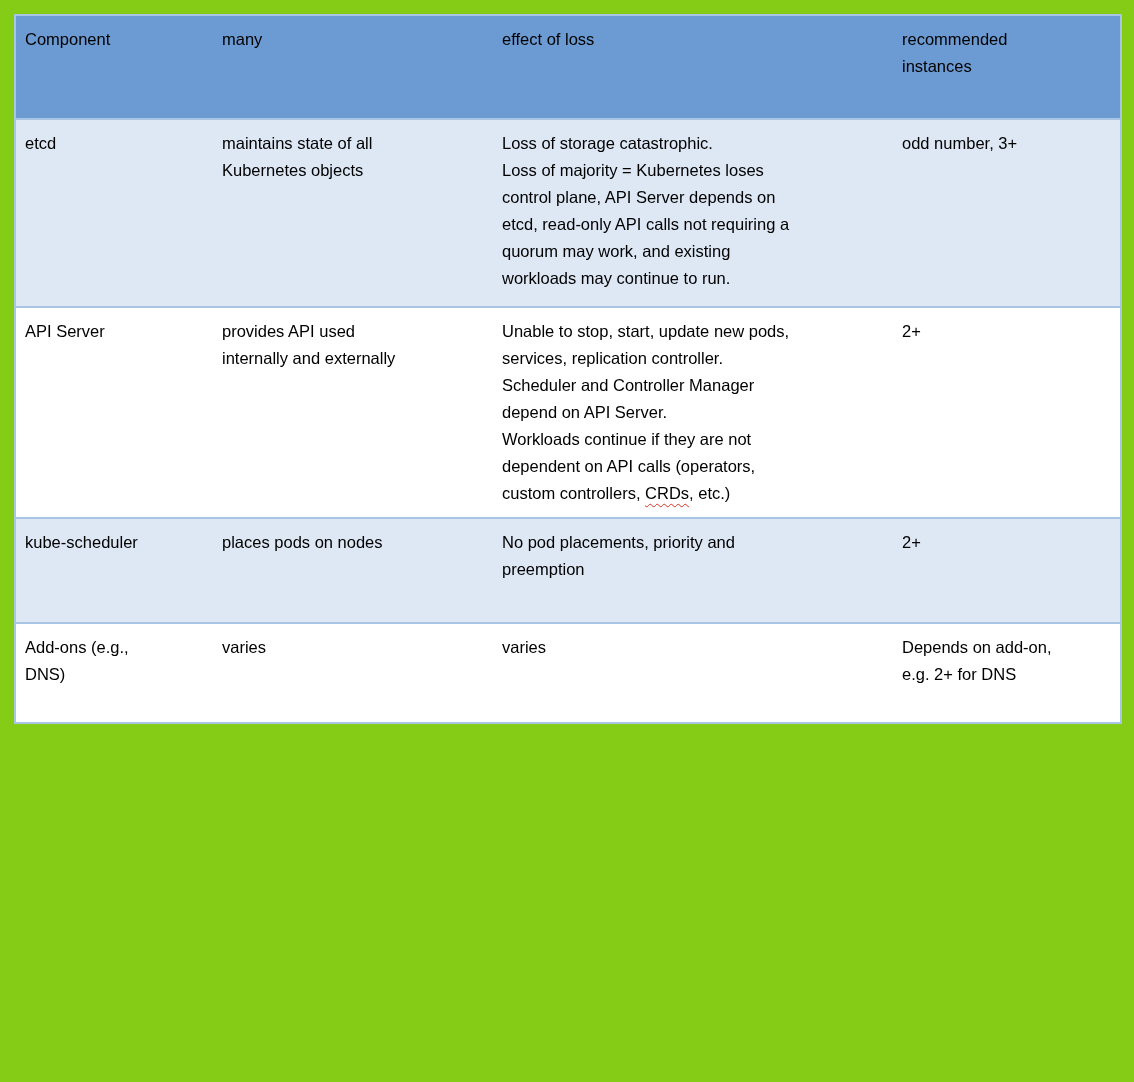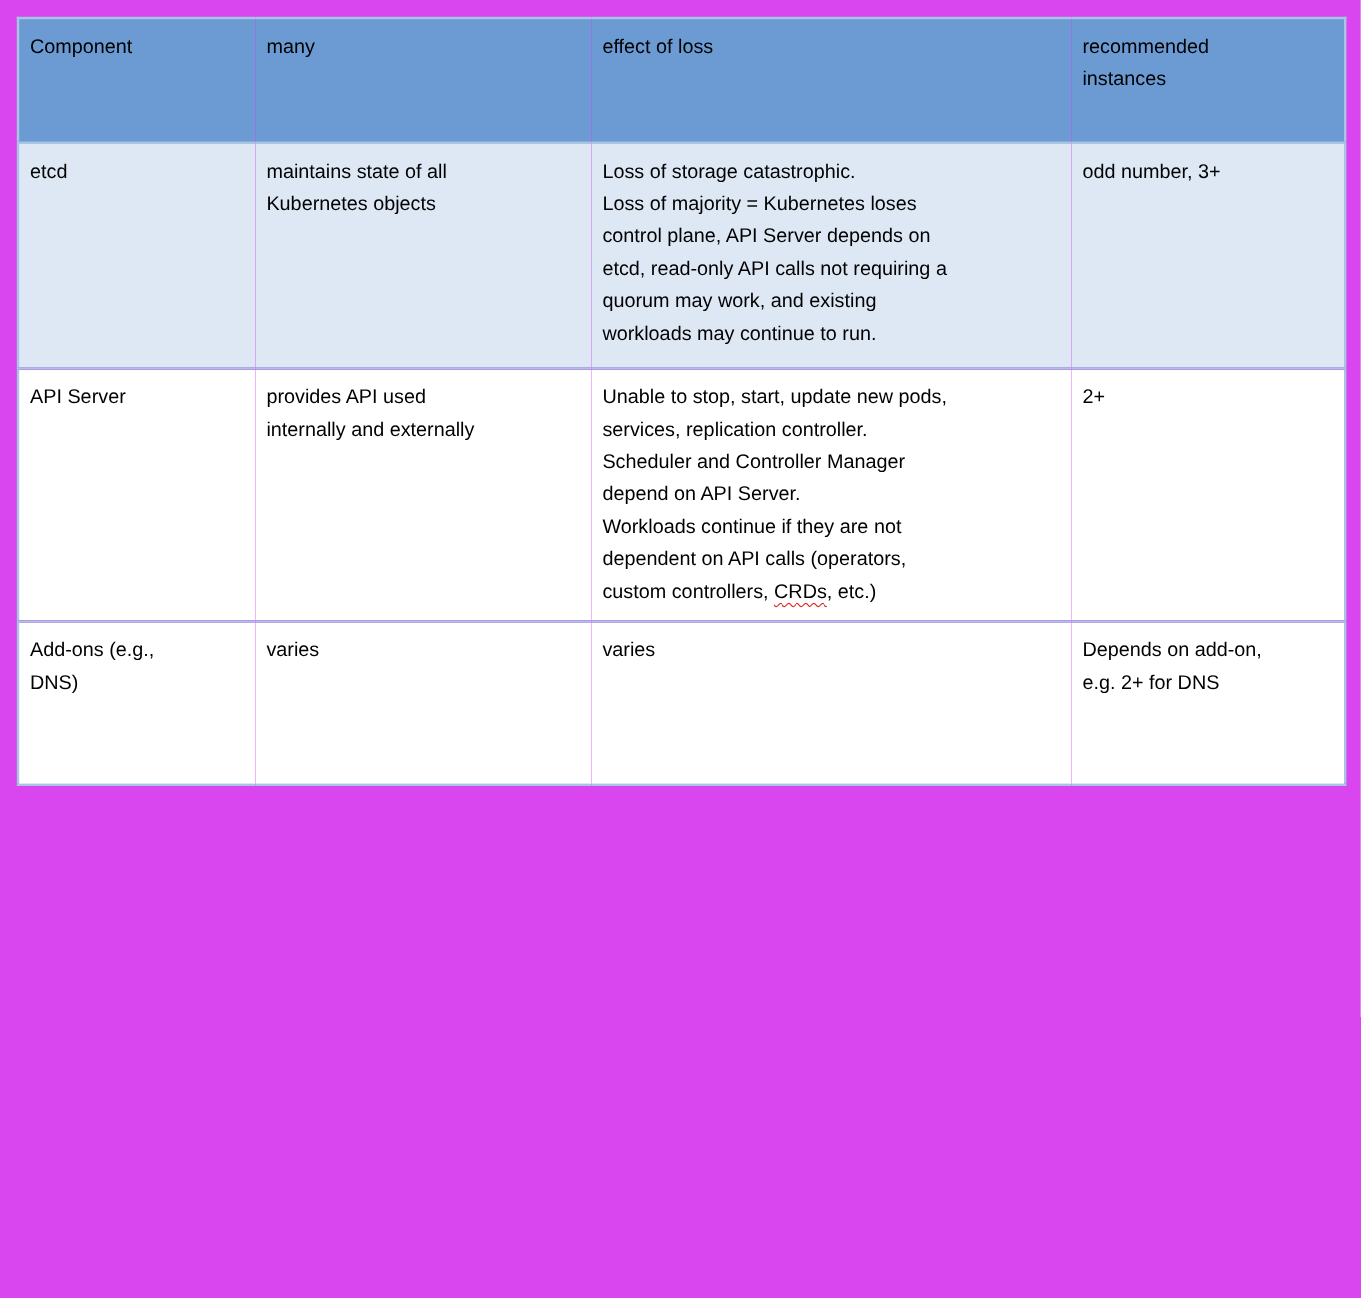--- a/index.html
+++ b/index.html
@@ -13,21 +13,21 @@
   * { box-sizing: border-box; }
   html, body {
     margin: 0;
     padding: 0;
     background: #ffffff;
     font-family: "Liberation Sans", "DejaVu Sans", sans-serif;
   }
   .page {
     width: 1134px;
     height: 1082px;
-    background: #d946ef;
+    background: #84cc16;
     overflow: hidden;
   }
   table.k8s-table {
     border-collapse: collapse;
     table-layout: fixed;
     width: 1106px;
     margin: 14px 0 0 14px;
     border: 2px solid var(--border);
     color: var(--text);
     font-size: 16.5px;
@@ -45,21 +45,21 @@
     padding: 10px 12px 9px 9px;
     white-space: pre-line;
     overflow: hidden;
   }
   tr.row-header   { height: 104px; background: var(--header-bg); }
   tr.row-etcd     { height: 188px; background: var(--row-alt-bg); }
   tr.row-api      { height: 211px; background: var(--row-bg); padding-left: 34px; }
   tr.row-sched    { height: 105px; background: var(--row-alt-bg); }
   tr.row-kcm      { height: 149px; background: var(--row-bg); }
   tr.row-ccm      { height: 145px; background: var(--row-alt-bg); }
-  tr.row-addons   { height: 136px; background: var(--row-bg); }
+  tr.row-addons   { height: 100px; background: var(--row-bg); }
   th.rec-header { max-width: 150px; }
   th.rec-header span { display: inline-block; max-width: 140px; white-space: pre-line; }
   .misspelled {
     text-decoration: underline;
     text-decoration-style: wavy;
     text-decoration-color: var(--squiggle);
     text-decoration-thickness: 1px;
     text-underline-offset: 4px;
   }
 </style>
@@ -103,20 +103,27 @@
       <td><span>Unable to stop, start, update new pods,
 services, replication controller.
 Scheduler and Controller Manager
 depend on API Server.
 Workloads continue if they are not
 dependent on API calls (operators,
 custom controllers, </span><span class="misspelled">CRDs</span><span>, etc.)</span></td>
       <td>2+</td>
     </tr>
 
+    <tr class="row-sched">
+      <td>kube-scheduler</td>
+      <td>places pods on nodes</td>
+      <td>No pod placements, priority and
+preemption</td>
+      <td>2+</td>
+    </tr>
 
 
 
     <tr class="row-addons">
       <td>Add-ons (e.g.,
 DNS)</td>
       <td>varies</td>
       <td>varies</td>
       <td>Depends on add-on,
 e.g. 2+ for DNS</td>

